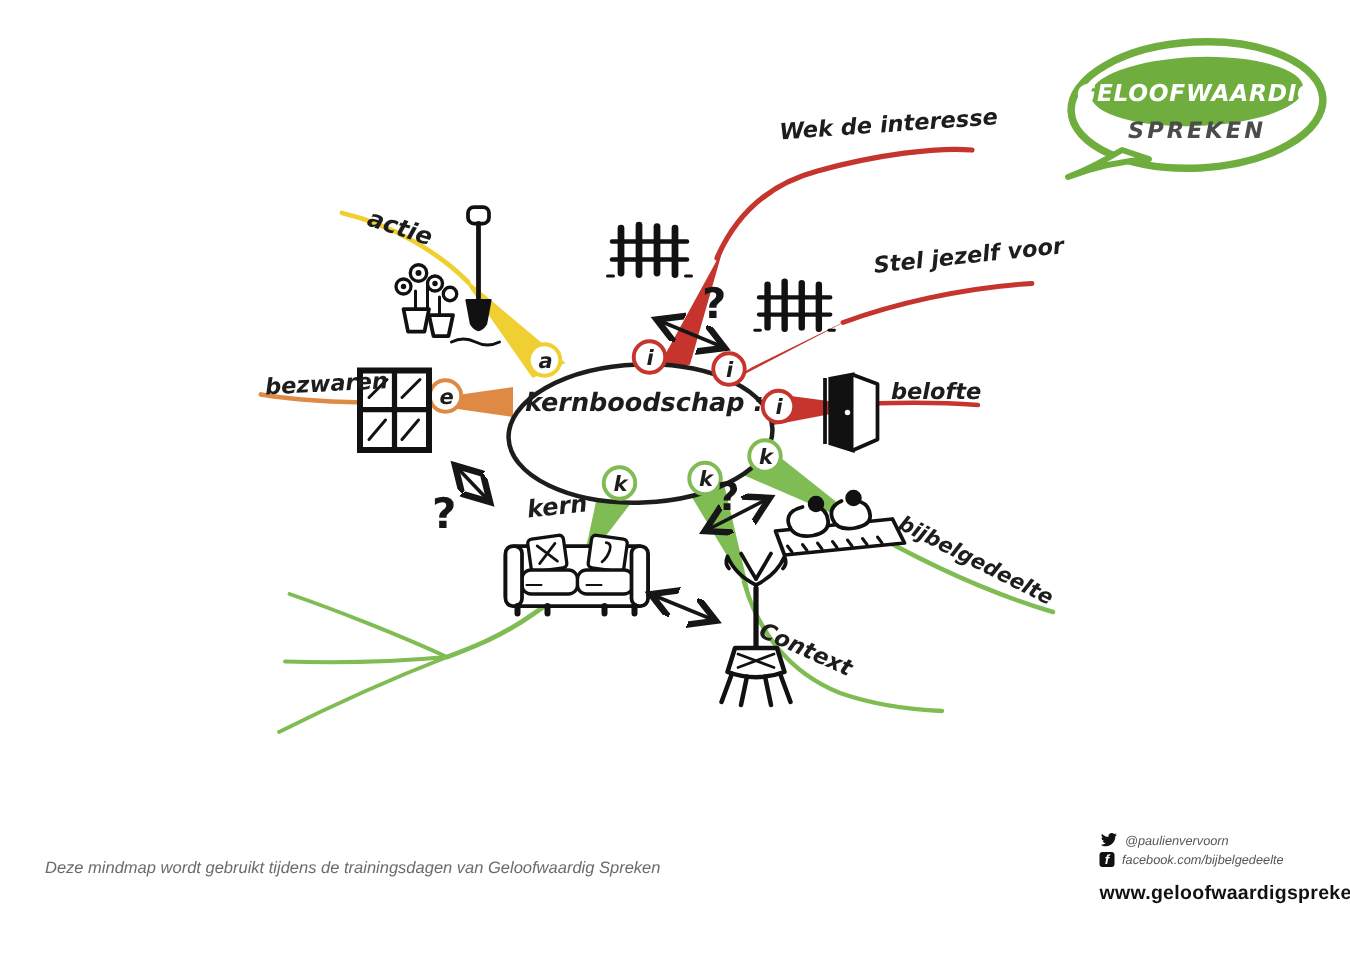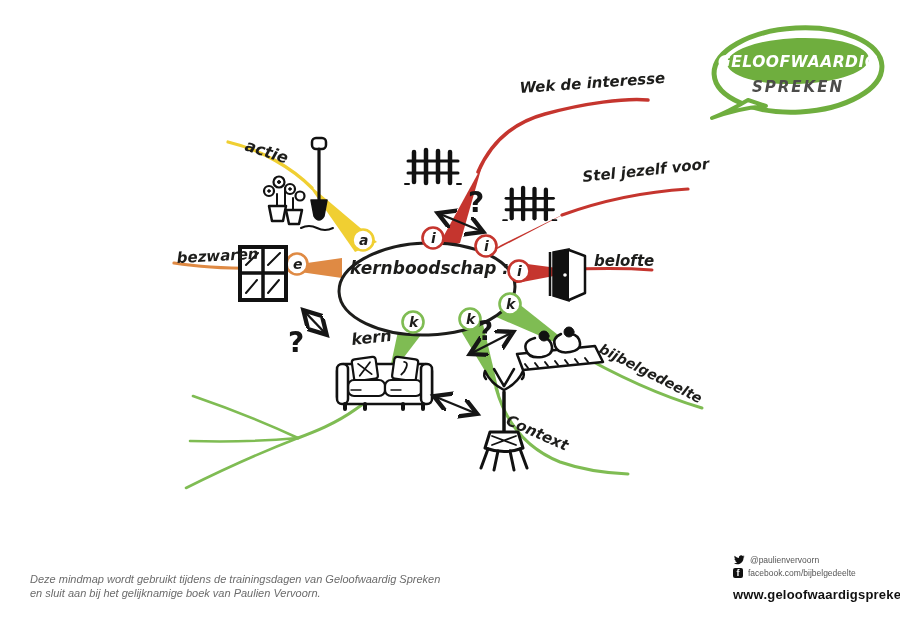--- a/index.html
+++ b/index.html
@@ -3,21 +3,21 @@
 <meta charset="utf-8">
 <style>
   html,body{margin:0;padding:0;background:#fff;}
   .canvas{position:relative;width:900px;height:635px;background:#ffffff;overflow:hidden;
           font-family:"Liberation Sans","DejaVu Sans",sans-serif;color:#1d1d1b;}
   svg text{user-select:none;}
   .hand{font-family:"DejaVu Sans",sans-serif;font-style:italic;font-weight:700;fill:#1d1d1b;}
   .qmark{font-family:"DejaVu Sans",sans-serif;font-weight:700;fill:#161616;}
   .footer-left{position:absolute;left:30px;top:572px;font-size:11px;font-style:italic;color:#6b6b6b;line-height:14px;}
   .social{position:absolute;left:733px;top:553px;width:160px;}
-  .social-row{display:flex;align-items:center;gap:5px;height:13px;}
+  .social-row{display:flex;align-items:center;gap:5px;height:13px;font-style:italic;}
   .social-row span{font-size:8.5px;color:#555;}
   .website{margin-top:8px;font-size:13px;font-weight:700;color:#111;letter-spacing:.2px;}
   .fb-badge{width:10px;height:10px;background:#111;border-radius:2px;color:#fff;
             font-size:9px;font-weight:700;display:flex;align-items:flex-end;justify-content:center;line-height:10px;}
 </style>
 </head>
 <body>
 
 <div class="canvas">
 
@@ -226,21 +226,20 @@
       <path d="M748,100 Q728,112 712,118 Q738,108 766,106 Z" fill="#fff" stroke-width="4" stroke-linejoin="round" stroke="#6fae3e"></path>
       <ellipse cx="798" cy="61" rx="71" ry="23" transform="rotate(-2 798 61)" fill="#6fae3e"></ellipse>
       <text x="798" y="67" text-anchor="middle" font-size="15.5" font-weight="700" font-style="italic" fill="#ffffff" font-family="DejaVu Sans, sans-serif" letter-spacing="0.5">GELOOFWAARDIG</text>
       <text x="798" y="92" text-anchor="middle" font-size="15" font-weight="700" font-style="italic" fill="#4c4c4a" font-family="DejaVu Sans, sans-serif" letter-spacing="2">SPREKEN</text>
     </g>
   </svg>
 
   
   <div class="footer-left">
     <div>Deze mindmap wordt gebruikt tijdens de trainingsdagen van Geloofwaardig Spreken</div>
-    <div>en sluit aan bij het gelijknamige boek van Paulien Vervoorn.</div>
   </div>
 
   
   <div class="social">
     <div class="social-row">
       <svg width="12" height="12" viewBox="0 0 13 13">
         <path fill="#111" d="M12.5 2.6c-.4.2-.9.3-1.4.4.5-.3.9-.8 1.1-1.4-.5.3-1 .5-1.6.6-.5-.5-1.1-.8-1.8-.8C7.5 1.4 6.4 2.5 6.4 3.8c0 .2 0 .4.1.5C4.6 4.2 2.9 3.3 1.8 2 1.6 2.4 1.5 2.8 1.5 3.2c0 .8.4 1.5 1.1 1.9-.4 0-.8-.1-1.1-.3 0 1.2.8 2.1 1.9 2.4-.2.1-.4.1-.6.1h-.5c.3.9 1.2 1.6 2.2 1.6-.8.6-1.8 1-2.9 1H.9c1.1.7 2.3 1.1 3.7 1.1 4.4 0 6.8-3.6 6.8-6.8v-.3c.5-.3.9-.8 1.1-1.3z"></path>
       </svg>
       <span>@paulienvervoorn</span>
     </div>

